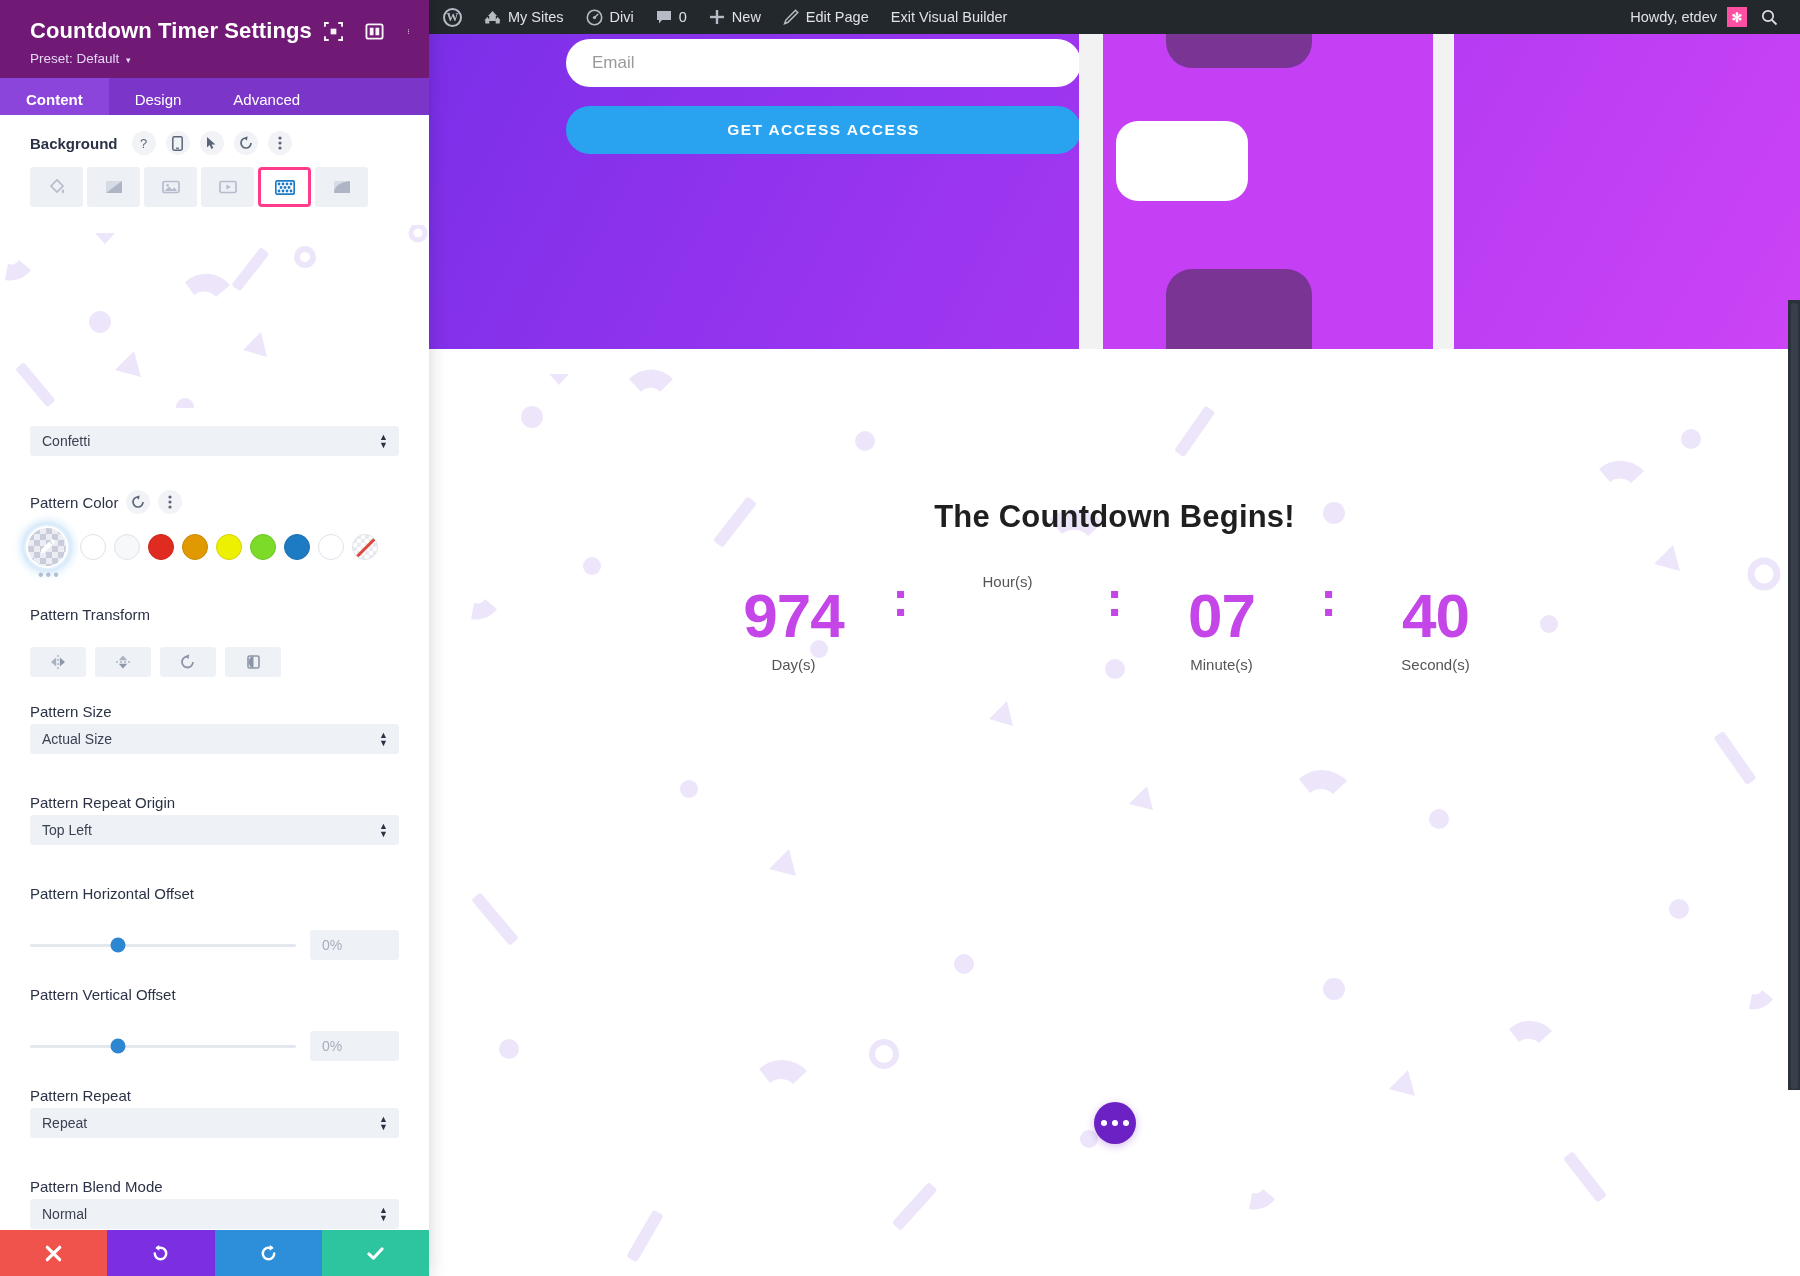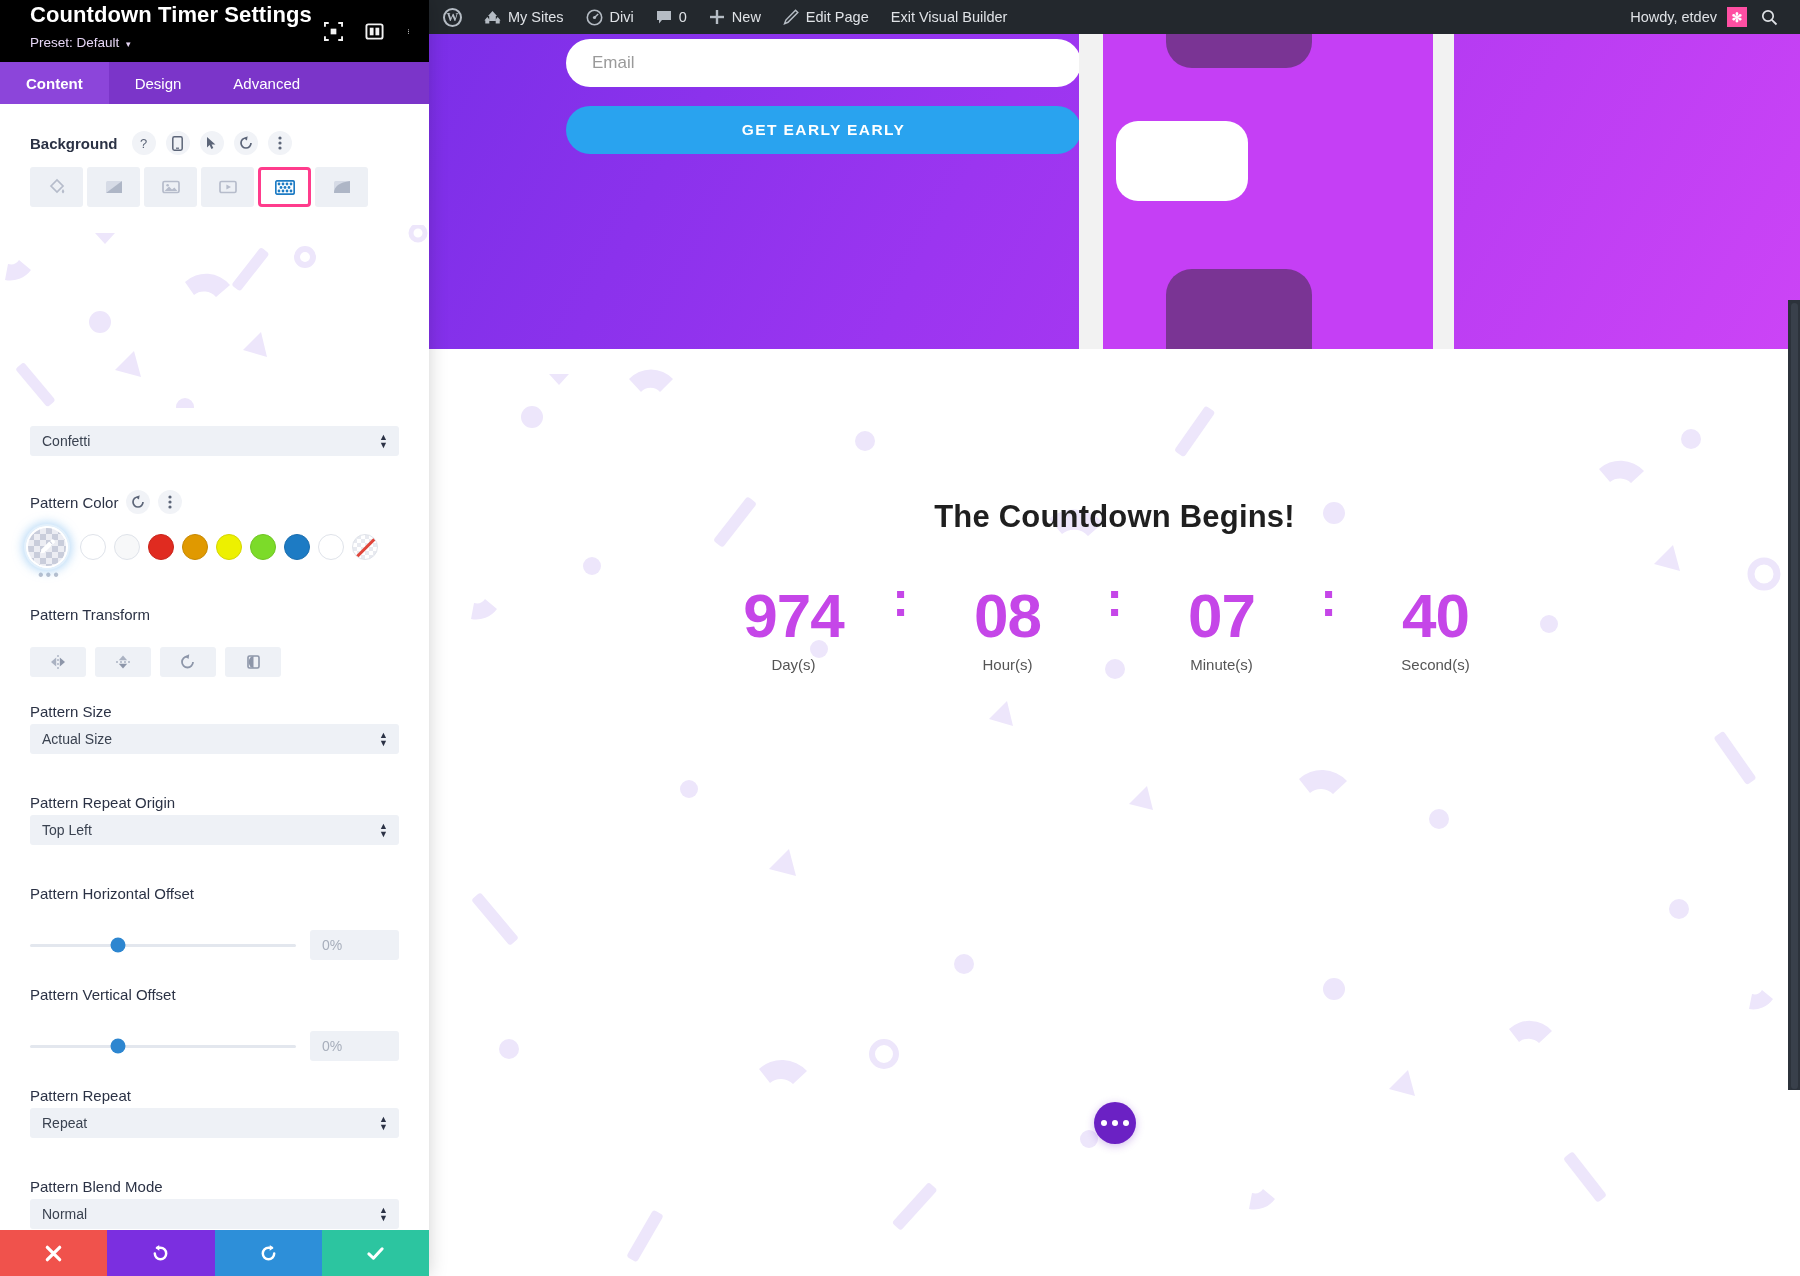--- a/index.html
+++ b/index.html
@@ -14,22 +14,22 @@
   
   #settings-panel {
     position: absolute; left: 0; top: 0;
     width: 429px; height: 1276px;
     background: #fff;
     z-index: 40;
     box-shadow: 0 0 18px rgba(0,0,0,.18);
     overflow: hidden;
   }
   .panel-header {
-    background: #000000;
-    padding: 2px 20px 12px 30px;
+    background: #701a75;
+    padding: 18px 20px 12px 30px;
     position: relative;
   }
   .panel-title {
     color: #fff; font-size: 22px; font-weight: bold;
     letter-spacing: .1px;
   }
   .panel-preset {
     color: #e6d6f5; font-size: 13.5px; margin-top: 7px;
   }
   .panel-header-icons {
@@ -324,21 +324,21 @@
         <path d="M10.8 10.8 L15.5 15.5" stroke="#dfe2e6" stroke-width="1.8"></path>
       </svg>
     </div>
   </div>
 
   <div id="page-canvas">
 
     <div class="hero">
       <div class="hero-col-left">
         <div class="email-input">Email</div>
-        <div class="cta-btn">GET EARLY EARLY</div>
+        <div class="cta-btn">GET ACCESS ACCESS</div>
       </div>
 
       <div class="hero-right-fill"></div>
 
       <div class="phone-wrap">
         <div class="phone-frame"></div>
         <div class="phone-screen">
           <div class="ph-blk" style="left:63px; top:-58px; width:146px; height:100px;"></div>
           <div class="ph-white" style="left:13px; top:95px; width:132px; height:80px;"></div>
           <div class="ph-blk" style="left:63px; top:243px; width:146px; height:110px;"></div>
@@ -393,21 +393,20 @@
 
       <div class="cd-title">The Countdown Begins!</div>
 
       <div class="cd-row">
         <div class="cd-unit">
           <div class="cd-num">974</div>
           <div class="cd-lbl">Day(s)</div>
         </div>
         <div class="cd-sep">:</div>
         <div class="cd-unit">
-          <div class="cd-num">08</div>
           <div class="cd-lbl">Hour(s)</div>
         </div>
         <div class="cd-sep">:</div>
         <div class="cd-unit">
           <div class="cd-num">07</div>
           <div class="cd-lbl">Minute(s)</div>
         </div>
         <div class="cd-sep">:</div>
         <div class="cd-unit">
           <div class="cd-num">40</div>

